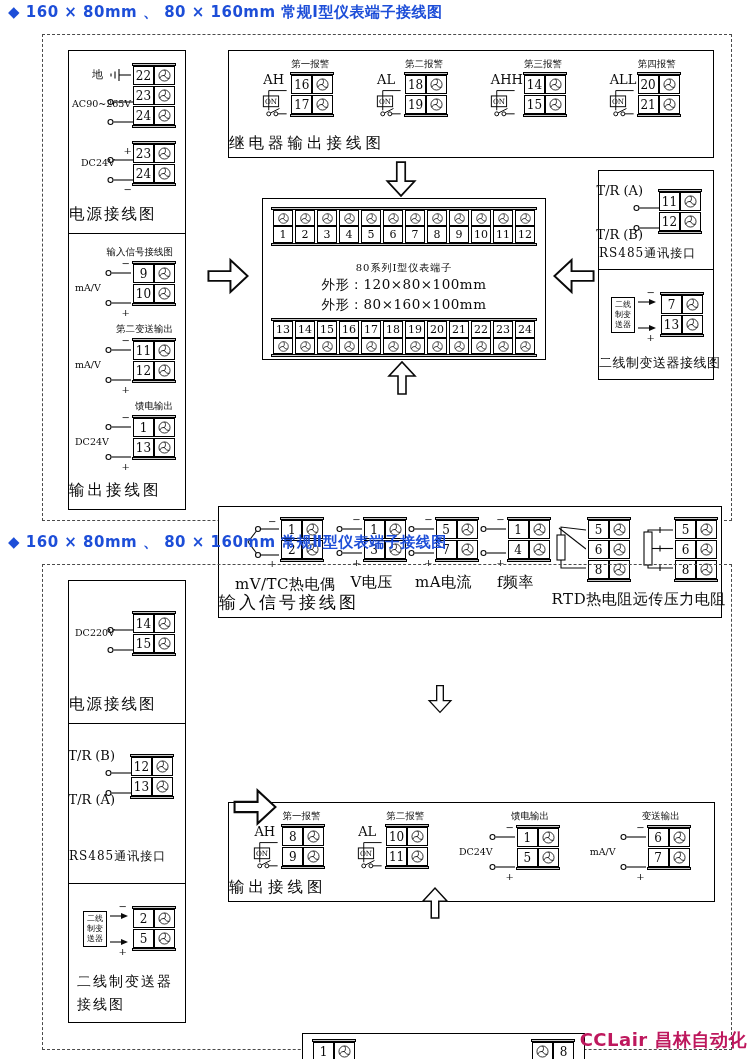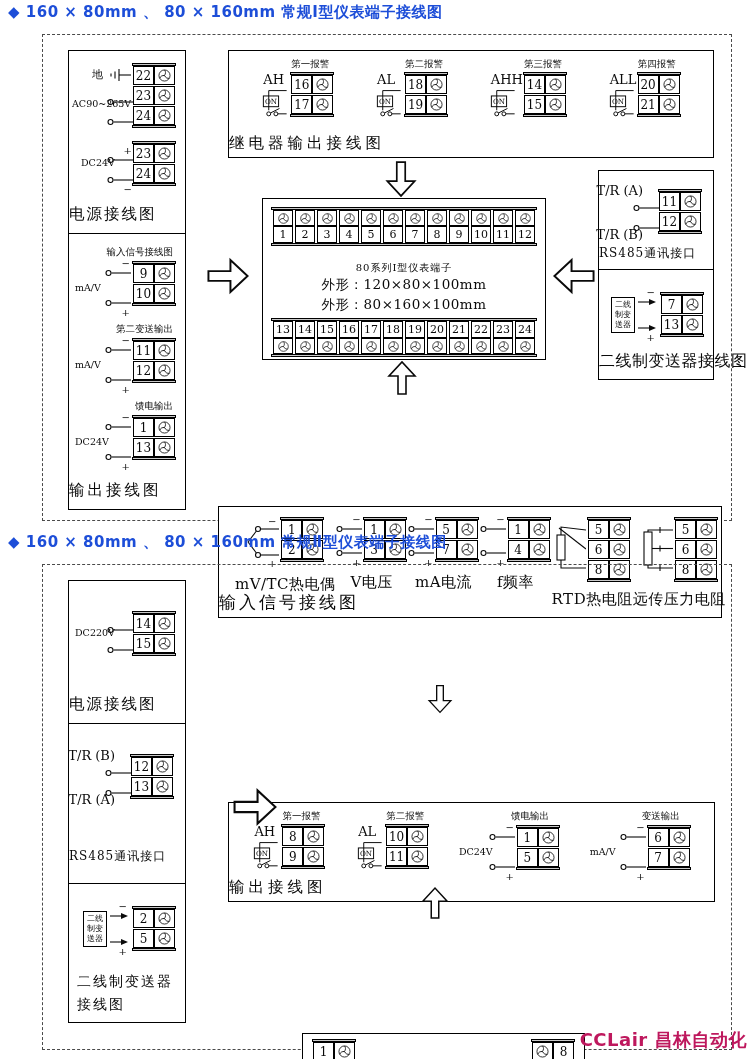--- a/index.html
+++ b/index.html
@@ -61,21 +61,21 @@
 .csign.below{bottom:-10px}
 .gndsym svg{width:26px;height:14px}
 
 .box-caption{position:absolute;left:0;right:0;bottom:4px;text-align:left;white-space:nowrap}
 .relay-caption{bottom:3px;font-size:15.5px;letter-spacing:4px}
 .out-caption{bottom:8px;font-size:15.5px;letter-spacing:3px}
 .input-caption{bottom:3px;font-size:17px;letter-spacing:3px}
 .pwr-caption{bottom:8px;font-size:15.5px;letter-spacing:2px}
 .rs-caption{bottom:7px;font-size:12px;letter-spacing:1px;font-weight:400}
 .rs-caption-t2{bottom:18px}
-.tw-caption{bottom:7px;font-size:16px;letter-spacing:.5px}
+.tw-caption{bottom:7px;font-size:13px;letter-spacing:.5px}
 .tw2-caption{position:absolute;left:8px;bottom:6px;font-size:14px;letter-spacing:2px;line-height:1.65;text-align:left}
 
 .pwr{position:relative;height:100%}
 .pwr .lbl{position:absolute;font-size:9.5px;white-space:nowrap}
 .p1-b1{position:absolute;top:12px;right:8px}
 .p1-gnd{position:absolute;top:16px;right:54px;display:flex;align-items:center;gap:2px;font-size:11px}
 .p1-c1{position:absolute;top:40px;right:52px}
 .p1-ac{top:47px;left:3px}
 .p1-c2{position:absolute;top:60px;right:52px}
 .p1-b2{position:absolute;top:90px;right:8px}

